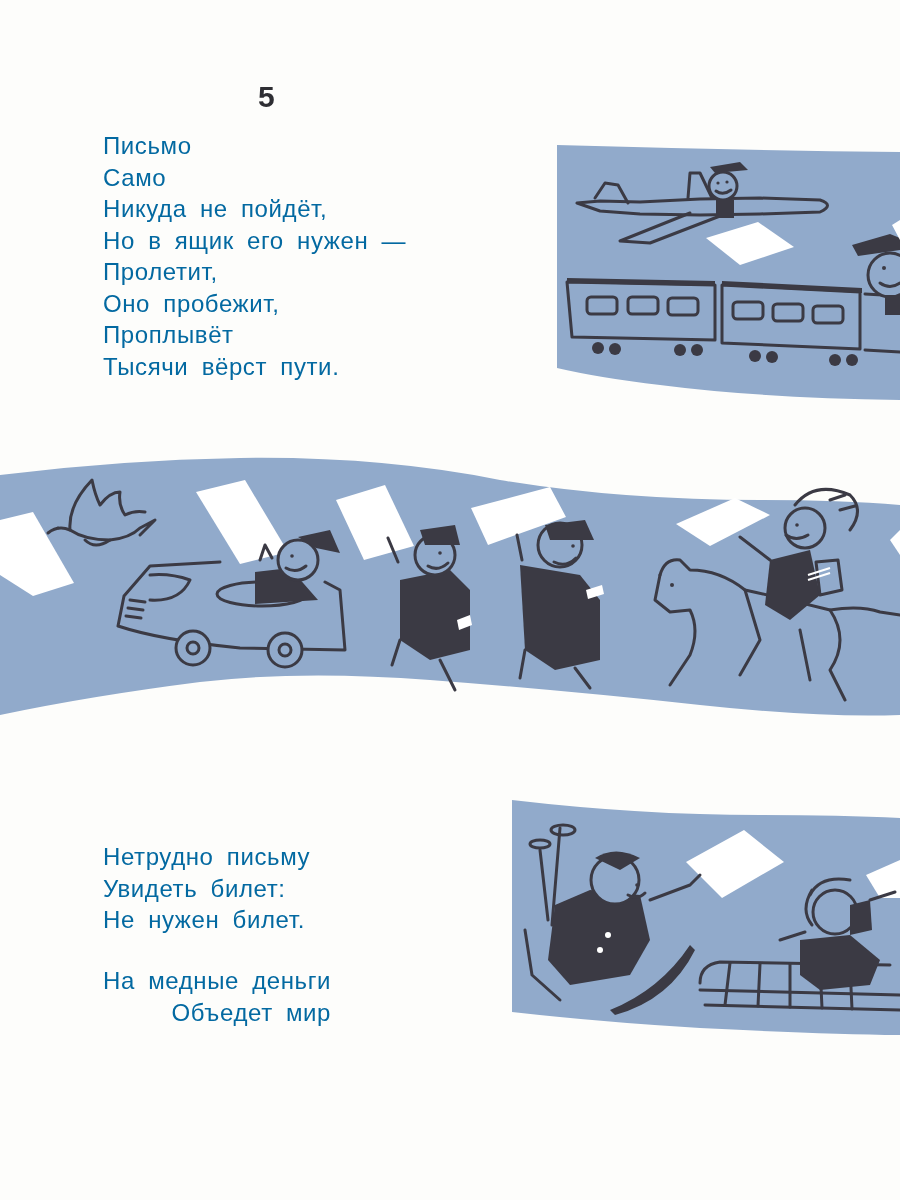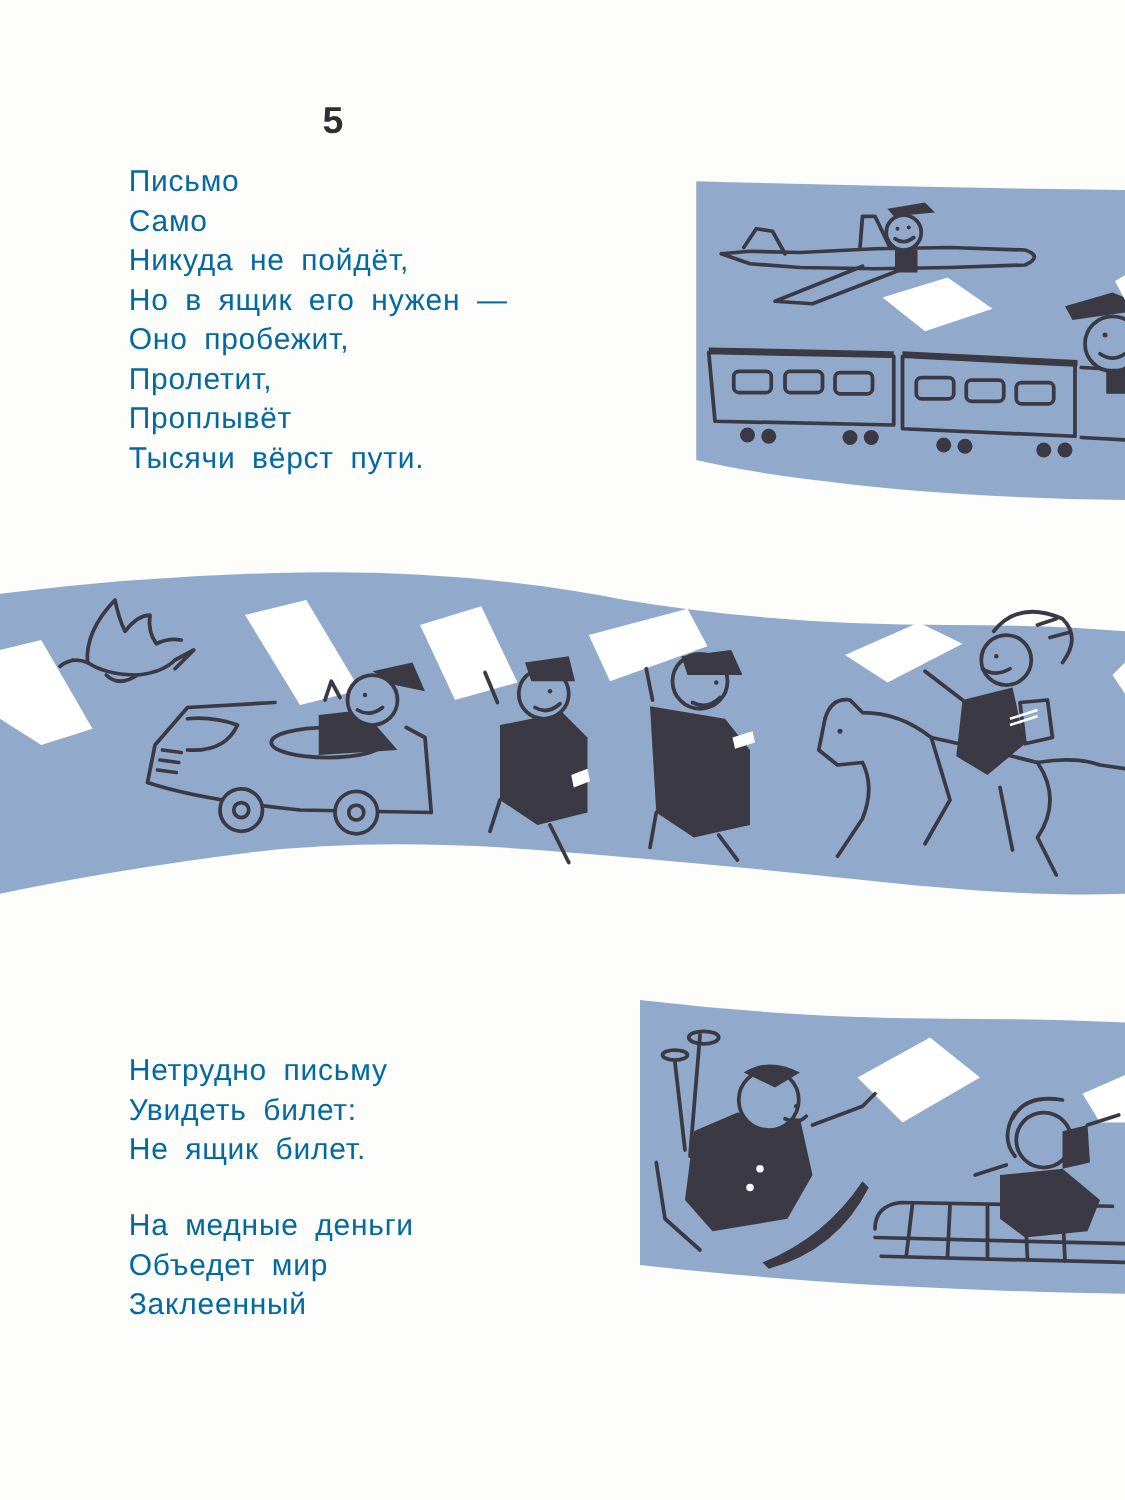--- a/index.html
+++ b/index.html
@@ -13,52 +13,51 @@
       position: absolute; left: 258px; top: 80px;
       font-size: 30px; font-weight: bold; color: #2e2e33;
     }
     .stanza { position: absolute; left: 103px; margin: 0; padding: 0; list-style: none; }
     .stanza li {
       font-size: 24px; line-height: 31.5px; letter-spacing: 0.6px;
       word-spacing: 6px; white-space: nowrap; color: #0369a1;
     }
     .stanza-1 { top: 130px; }
     .stanza-2 { top: 805px; margin-top: 36px; }
-    .stanza-3 { top: 965px; }
+    .stanza-3 { top: 965px; text-align: right; }
     svg.band { position: absolute; left: 0; top: 0; }
     .ink { fill: none; stroke: #3b3a44; stroke-width: 3; stroke-linecap: round; stroke-linejoin: round; }
     .ink-fill { fill: #3b3a44; }
     .letter { fill: #ffffff; }
   </style>
 </head>
 <body>
 
 <div class="page-number">5</div>
 
 <ul class="stanza stanza-1">
   <li>Письмо</li>
   <li>Само</li>
   <li>Никуда не пойдёт,</li>
   <li>Но в ящик его нужен —</li>
+  <li>Пролетит,</li>
   <li>Оно пробежит,</li>
-  <li>Пролетит,</li>
   <li>Проплывёт</li>
   <li>Тысячи вёрст пути.</li>
 </ul>
 
 <ul class="stanza stanza-2">
   <li>Нетрудно письму</li>
   <li>Увидеть билет:</li>
-  <li>Не ящик билет.</li>
+  <li>Не нужен билет.</li>
 </ul>
 
 <ul class="stanza stanza-3">
   <li>На медные деньги</li>
   <li>Объедет мир</li>
-  <li>Заклеенный</li>
 </ul>
 
 <svg class="band" width="900" height="1200" viewBox="0 0 900 1200">
 
   <g>
     <path d="M557,145 Q730,150 900,152 L900,400 Q760,398 660,385 Q600,378 557,368 Z" fill="#91aacb"></path>
 
     <g>
       <path class="ink" d="M577,203 L600,201 L640,202 L700,199 L760,198 L820,200 Q835,205 820,212 L760,214 L700,215 L640,214 L600,211 L577,203"></path>
       <path class="ink" d="M595,198 L605,183 L618,185 L628,203"></path>

